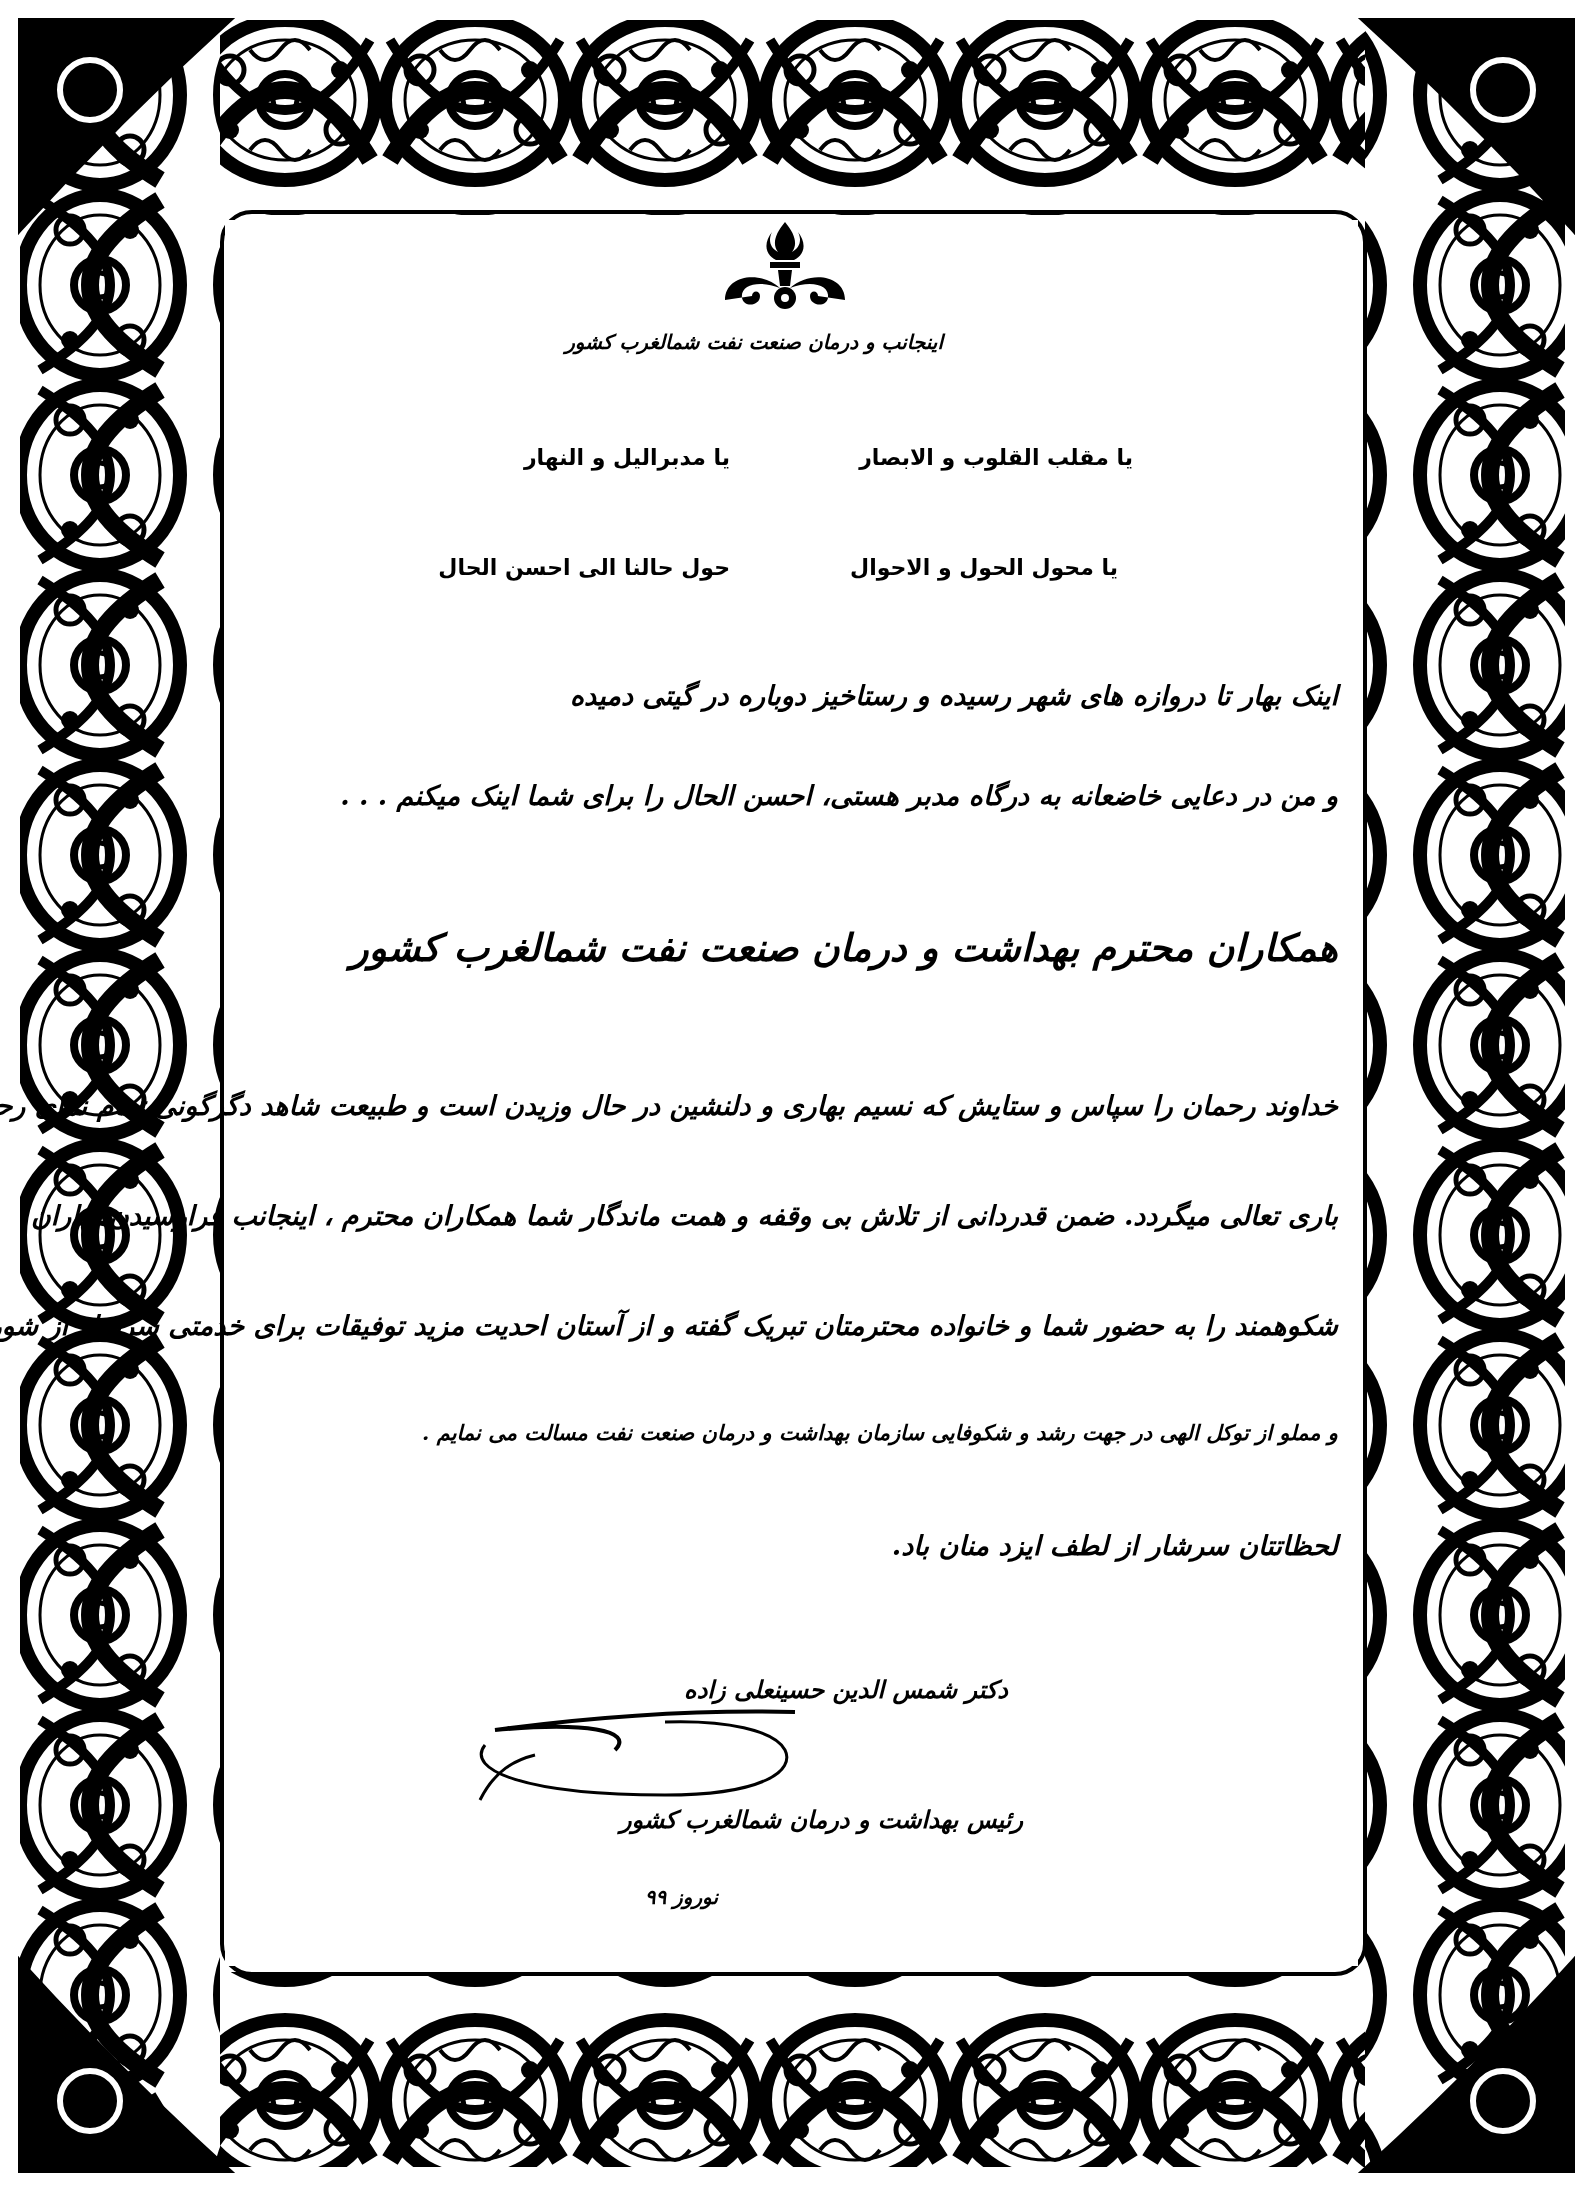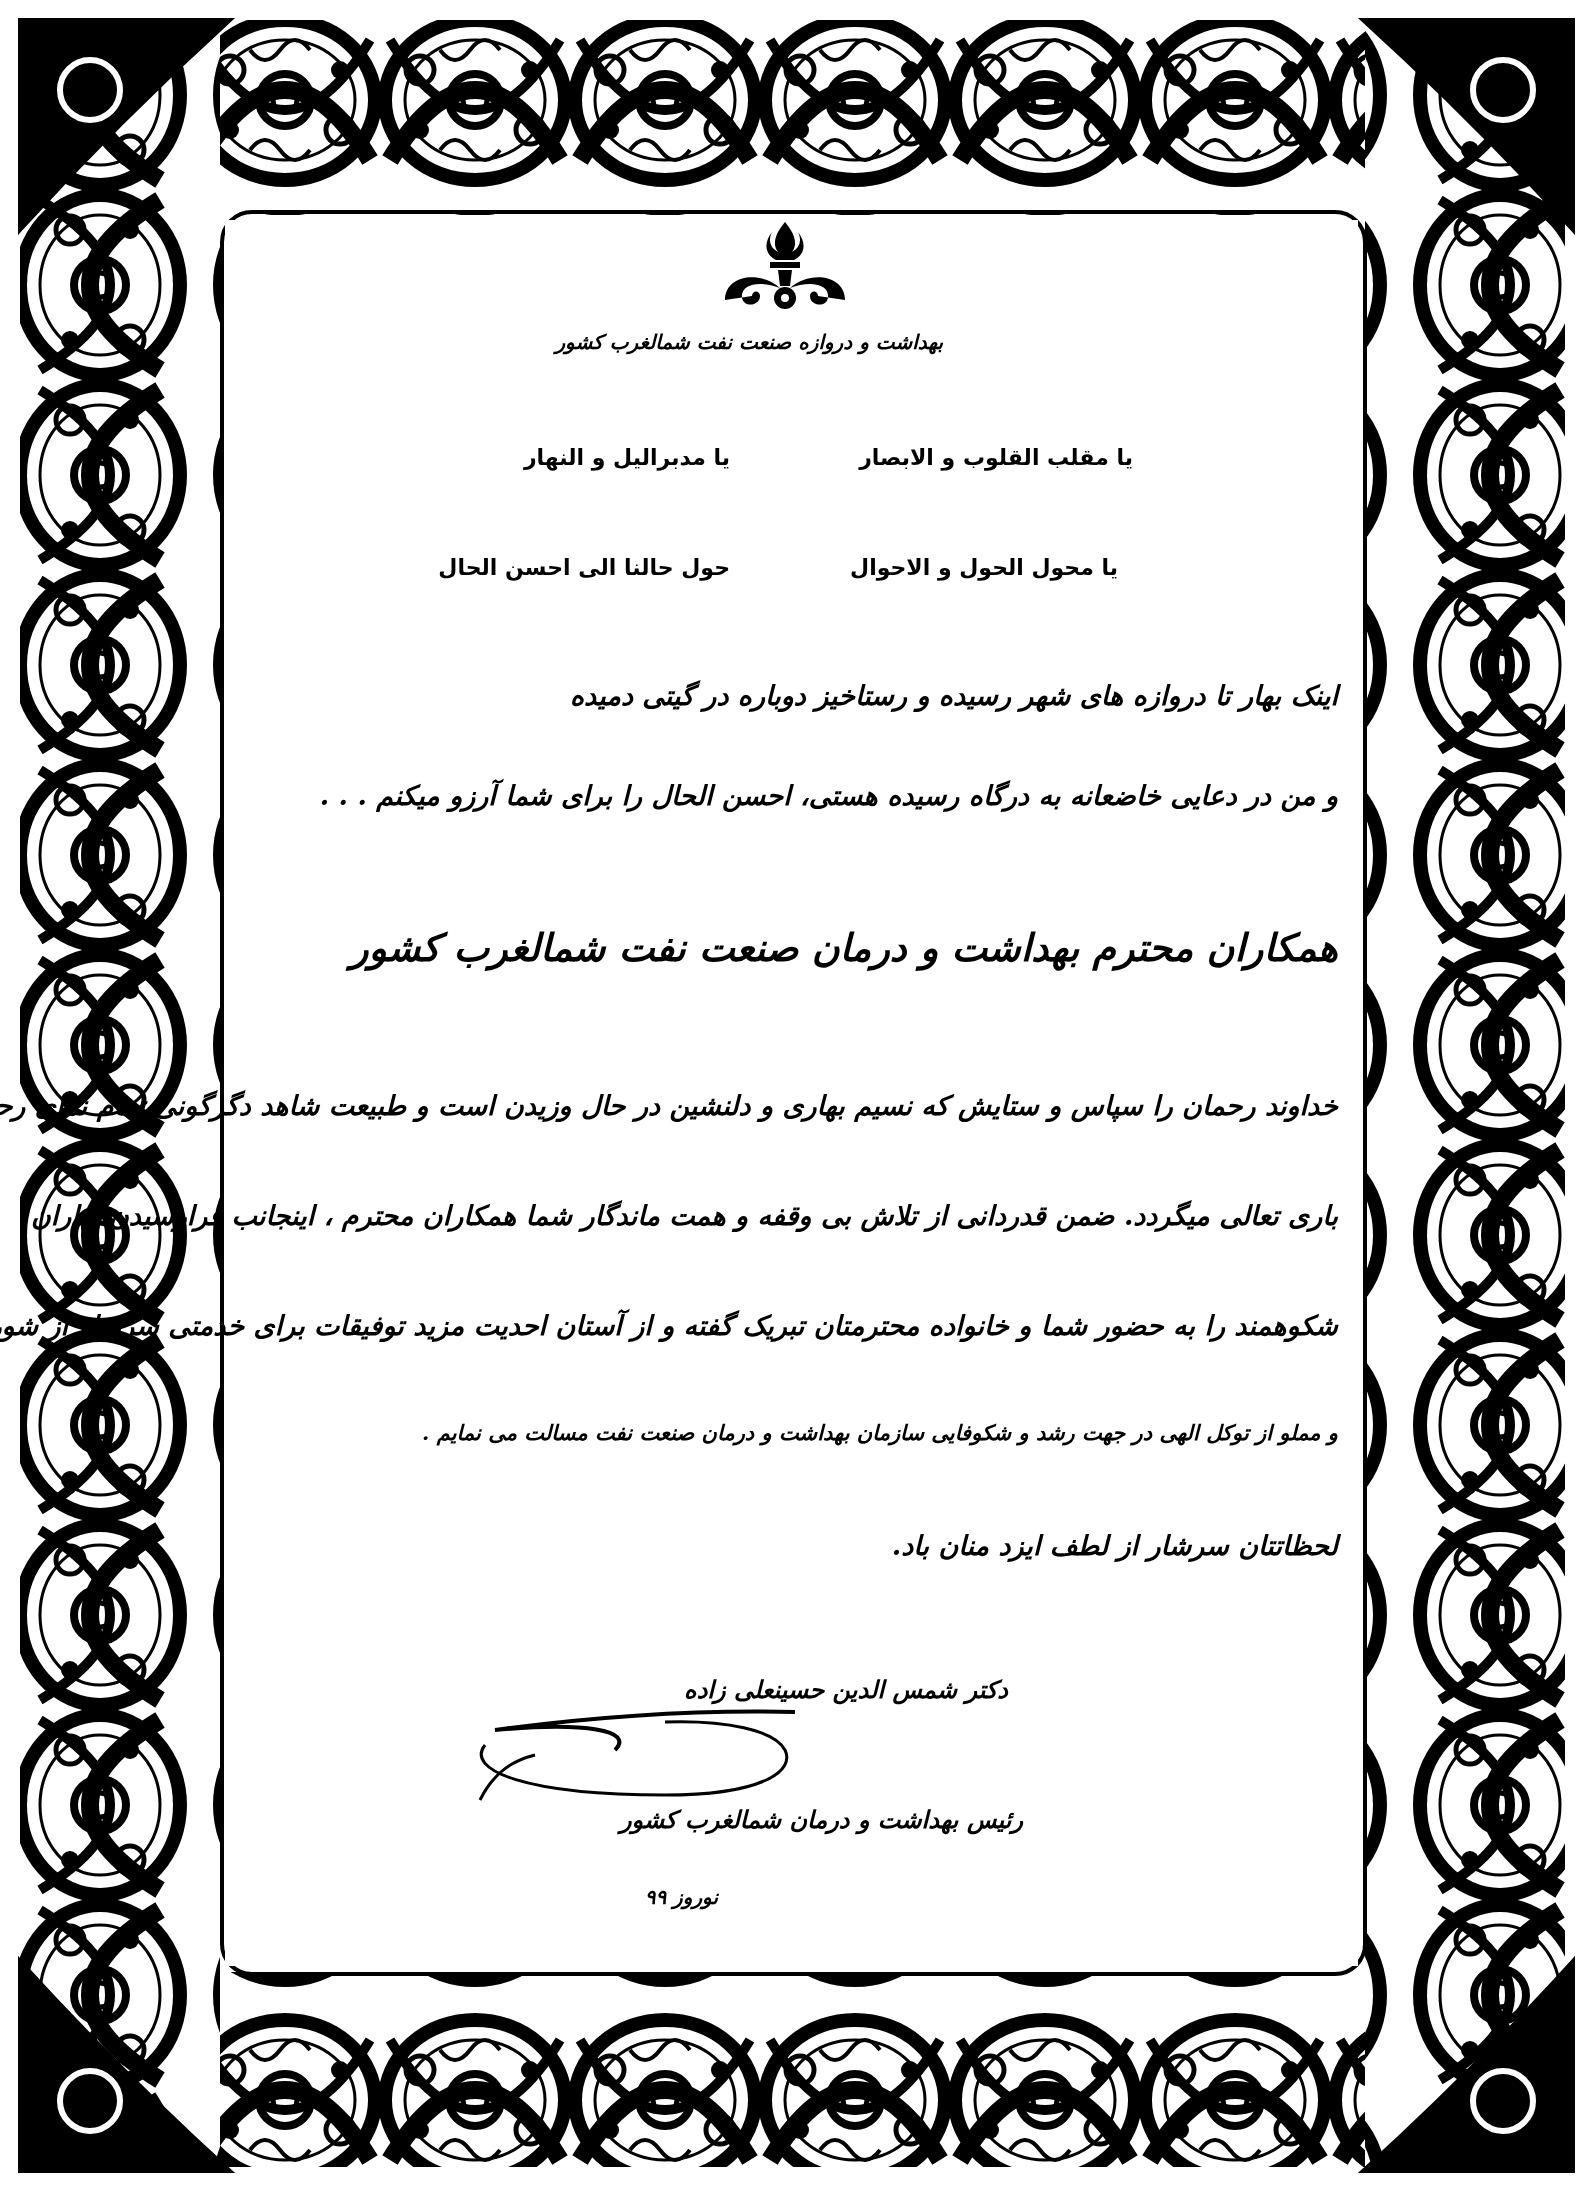--- a/index.html
+++ b/index.html
@@ -100,29 +100,29 @@
     <svg class="logo" viewBox="0 0 130 90">
       <path d="M65 2 C55 14 52 24 58 32 C50 28 48 20 52 12 C44 22 44 34 56 40 L74 40 C86 34 86 22 78 12 C82 20 80 28 72 32 C78 24 75 14 65 2 Z" fill="#000"></path>
       <rect x="50" y="42" width="30" height="6" fill="#000"></rect>
       <path d="M58 50 L72 50 L70 66 L60 66 Z" fill="#000"></path>
       <path d="M5 80 C5 55 40 50 60 68 C40 60 20 64 22 78 C24 88 40 86 40 76 C40 70 32 70 32 76 Z" fill="#000"></path>
       <path d="M125 80 C125 55 90 50 70 68 C90 60 110 64 108 78 C106 88 90 86 90 76 C90 70 98 70 98 76 Z" fill="#000"></path>
       <circle cx="65" cy="78" r="11" fill="#000"></circle>
       <circle cx="65" cy="78" r="4" fill="#fff"></circle>
     </svg>
 
-    <div class="rtl org-small script">بهداشت و دروازه صنعت نفت شمالغرب کشور</div>
+    <div class="rtl org-small script">اینجانب و درمان صنعت نفت شمالغرب کشور</div>
 
     <div class="rtl invoc inv1">یا مقلب القلوب و الابصار</div>
     <div class="rtl invoc inv2">یا مدبرالیل و النهار</div>
     <div class="rtl invoc inv3">یا محول الحول و الاحوال</div>
     <div class="rtl invoc inv4">حول حالنا الی احسن الحال</div>
 
     <div class="rtl script l1">اینک بهار تا دروازه های شهر رسیده و رستاخیز دوباره در گیتی دمیده</div>
-    <div class="rtl script l2">و من در دعایی خاضعانه به درگاه رسیده هستی، احسن الحال را برای شما آرزو میکنم . . .</div>
+    <div class="rtl script l2">و من در دعایی خاضعانه به درگاه مدبر هستی، احسن الحال را برای شما اینک میکنم . . .</div>
 
     <div class="rtl script heading">همکاران محترم بهداشت و درمان صنعت نفت شمالغرب کشور</div>
 
     <div class="rtl script p1">خداوند رحمان را سپاس و ستایش که نسیم بهاری و دلنشین در حال وزیدن است و طبیعت شاهد دگرگونی تمام نمای رحمت</div>
     <div class="rtl script p2">باری تعالی میگردد. ضمن قدردانی از تلاش بی وقفه و همت ماندگار شما همکاران محترم ، اینجانب فرارسیدن بهاران</div>
     <div class="rtl script p3">شکوهمند را به حضور شما و خانواده محترمتان تبریک گفته و از آستان احدیت مزید توفیقات برای خدمتی سرشار از شور، نشاط</div>
     <div class="rtl script p4">و مملو از توکل الهی در جهت رشد و شکوفایی سازمان بهداشت و درمان صنعت نفت مسالت می نمایم .</div>
     <div class="rtl script p5">لحظاتتان سرشار از لطف ایزد منان باد.</div>
 
     <div class="rtl script sig-name">دکتر شمس الدین حسینعلی زاده</div>

